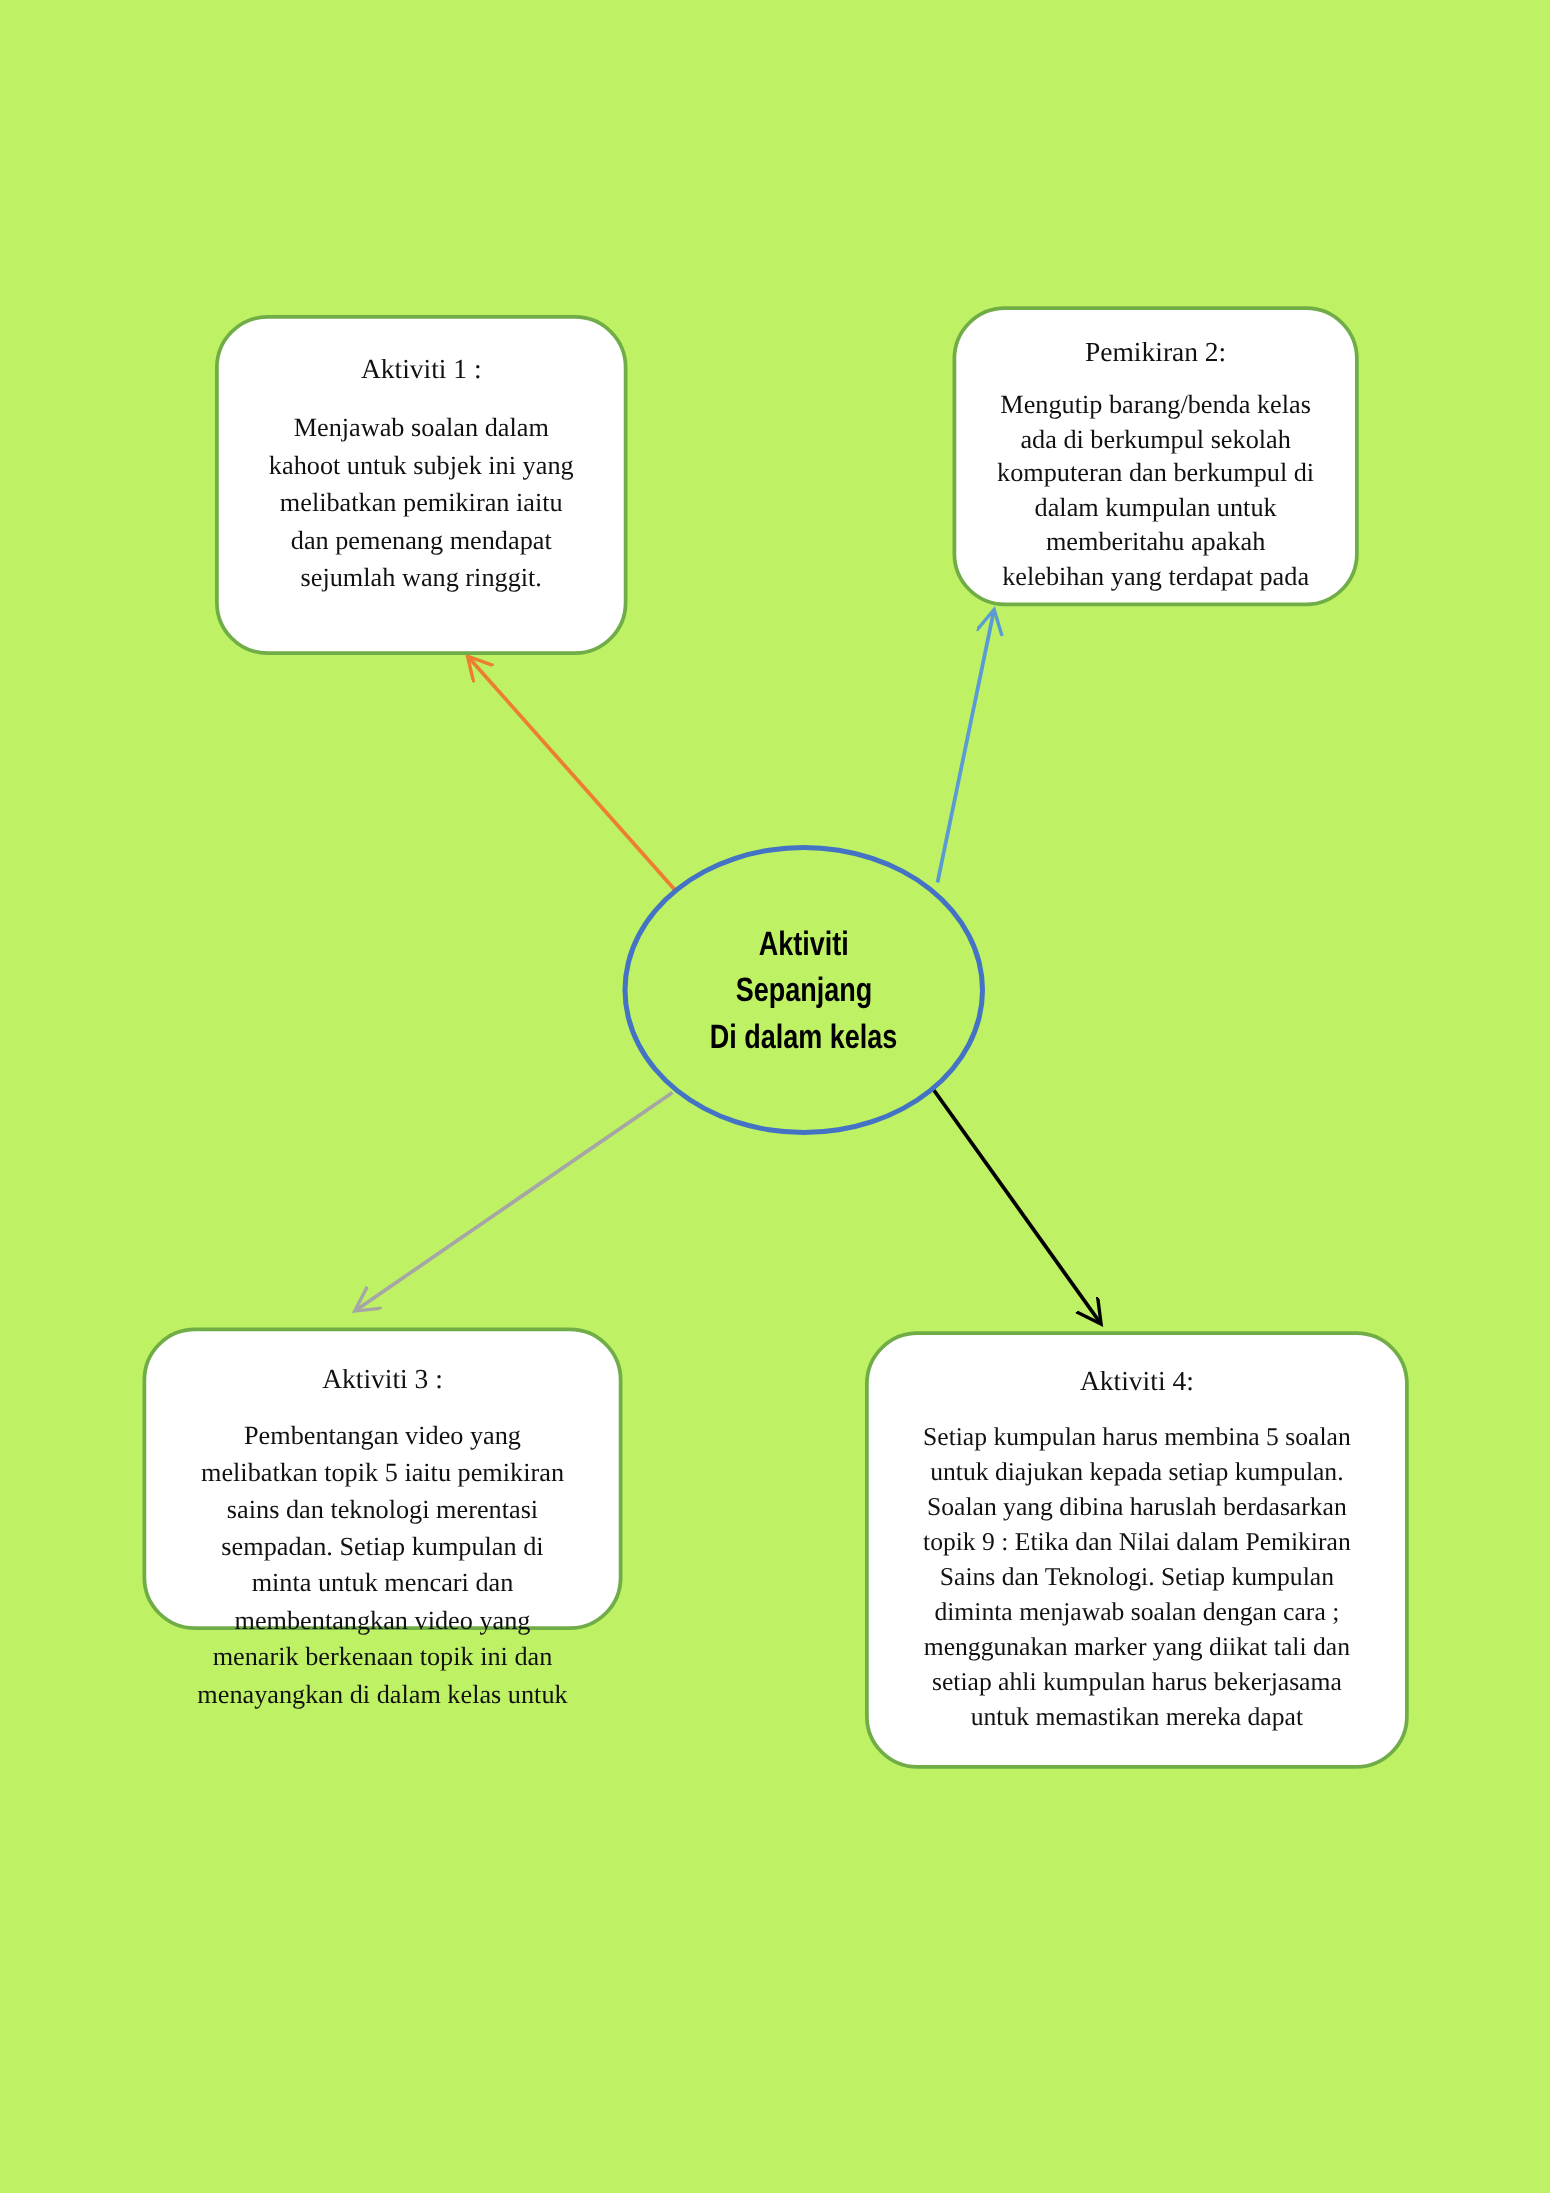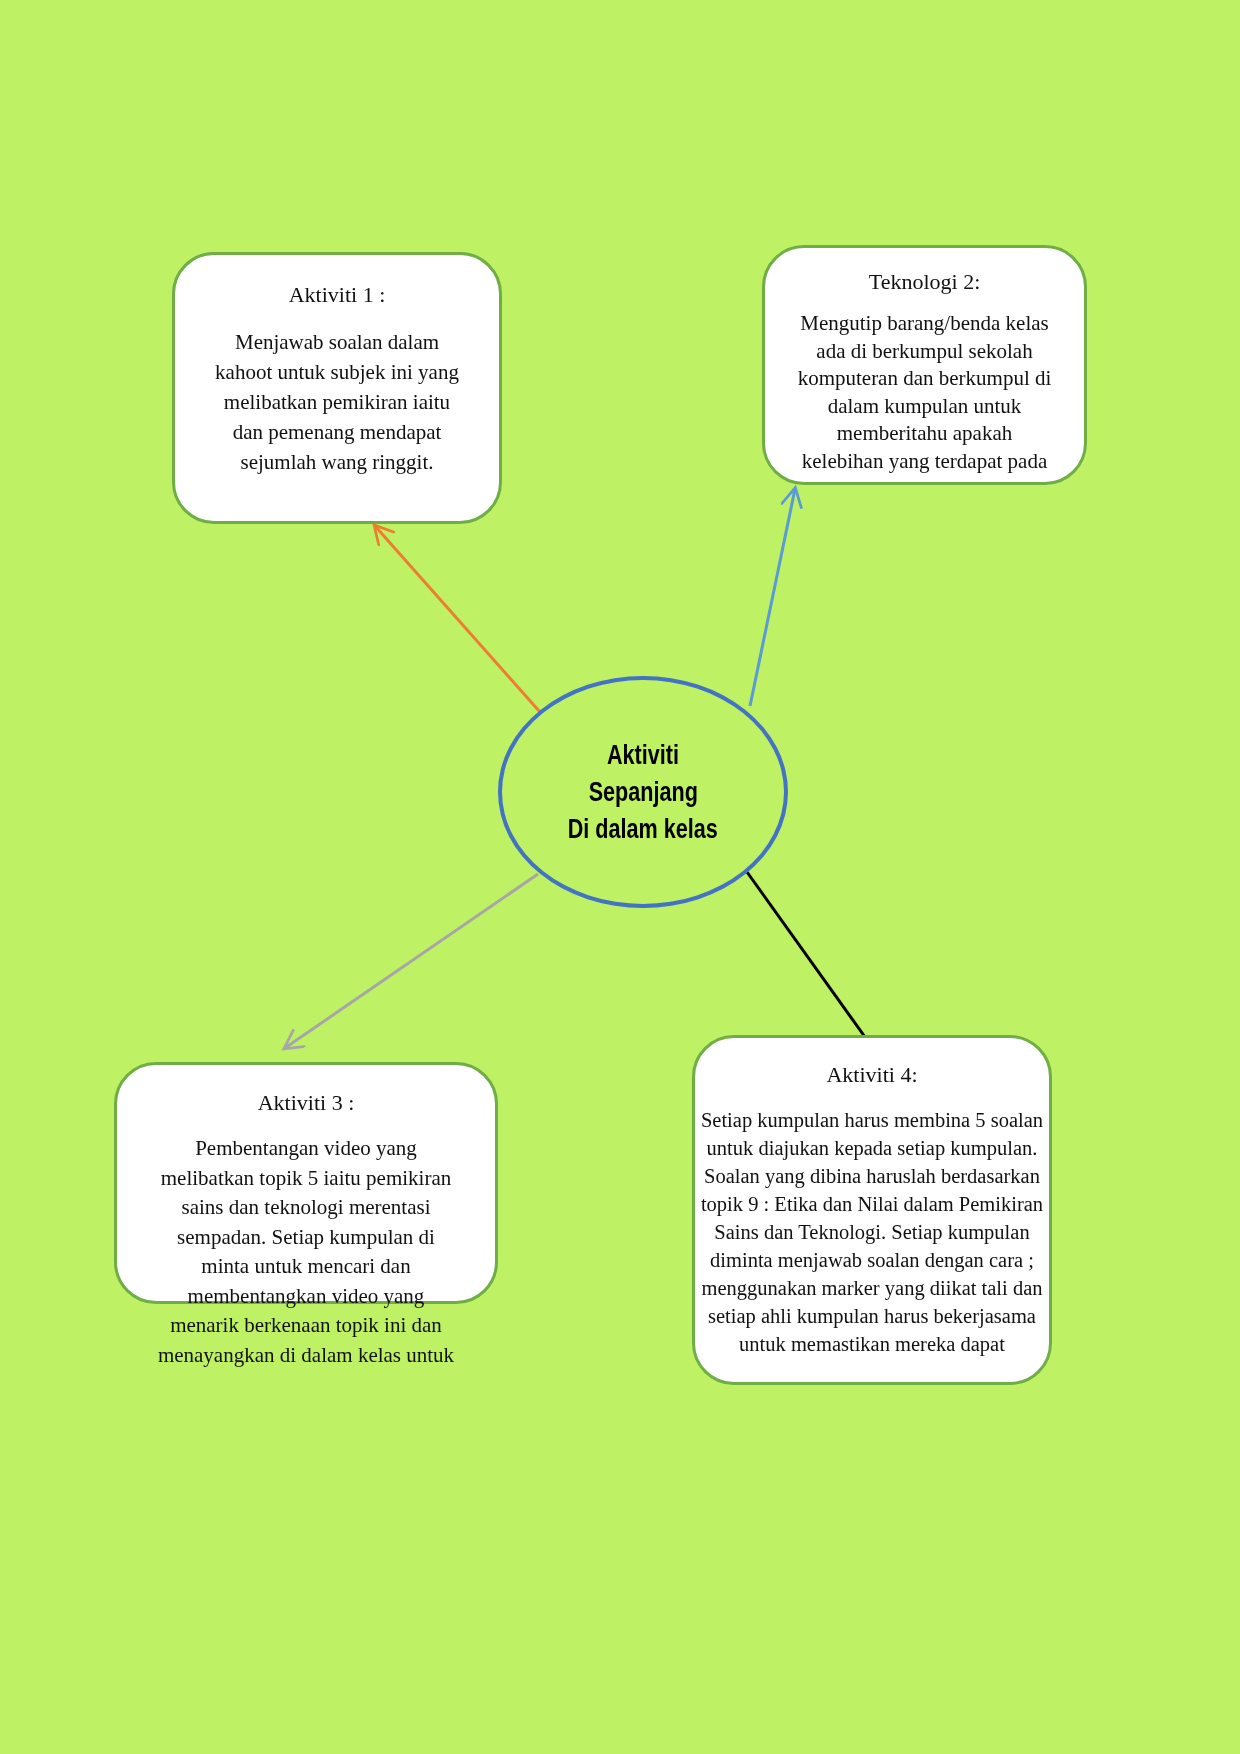--- a/index.html
+++ b/index.html
@@ -26,21 +26,21 @@
   #box1 .box-body  { margin-top:19px; line-height:30px; }
 
   #box2 { left:762px; top:245px; width:325px; height:240px; }
   #box2 .box-title { margin-top:21px; }
   #box2 .box-body  { margin-top:15px; line-height:27.5px; }
 
   #box3 { left:114px; top:1062px; width:384px; height:242px; }
   #box3 .box-title { margin-top:25px; }
   #box3 .box-body  { margin-top:18px; line-height:29.5px; }
 
-  #box4 { left:692px; top:1035px; width:360px; height:350px; }
+  #box4 { left:692px; top:1065px; width:435px; height:350px; }
   #box4 .box-title { margin-top:24px; }
   #box4 .box-body  { margin-top:18px; font-size:20.5px; line-height:28px; }
 
   .center-ellipse {
     position:absolute;
     left:498px; top:676px; width:290px; height:232px;
     border:4px solid var(--ellipse-border, #4472C4);
     border-radius:50%;
     box-sizing:border-box;
     display:flex; flex-direction:column;
@@ -105,21 +105,21 @@
     <div class="box-body">
       <div>Menjawab soalan dalam</div>
       <div>kahoot untuk subjek ini yang</div>
       <div>melibatkan pemikiran iaitu</div>
       <div>dan pemenang mendapat</div>
       <div>sejumlah wang ringgit.</div>
     </div>
   </div>
 
   <div id="box2" class="activity-box">
-    <div class="box-title">Teknologi 2:</div>
+    <div class="box-title">Pemikiran 2:</div>
     <div class="box-body">
       <div>Mengutip barang/benda kelas</div>
       <div>ada di berkumpul sekolah</div>
       <div>komputeran dan berkumpul di</div>
       <div>dalam kumpulan untuk</div>
       <div>memberitahu apakah</div>
       <div>kelebihan yang terdapat pada</div>
     </div>
   </div>
 

